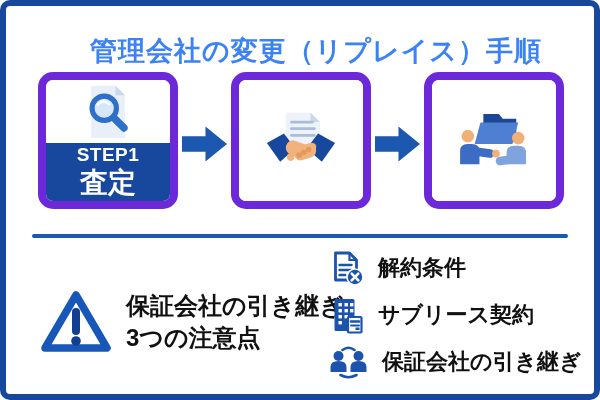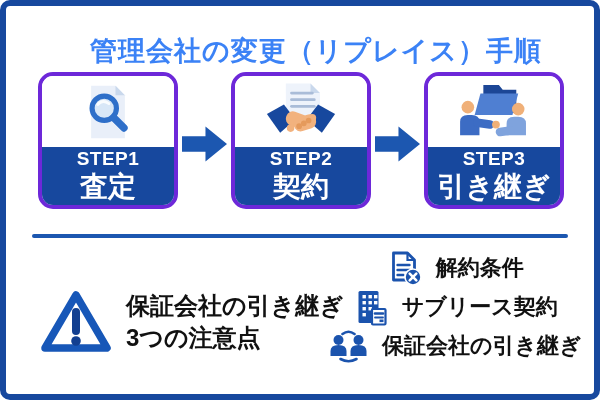--- a/index.html
+++ b/index.html
@@ -10,40 +10,40 @@
   .frame{
     position:absolute;inset:0;border:6px solid #17489e;border-radius:10px;
     box-sizing:border-box;pointer-events:none;
   }
   .title{
     position:absolute;top:17px;left:0;width:600px;text-align:center;
     font-size:27px;font-weight:bold;color:#3b82f6;letter-spacing:1px;margin:16px;
   }
   .step-card{
     position:absolute;top:72px;width:140px;height:137px;box-sizing:border-box;
-    border:4px solid #6d28d9;border-radius:15px;background:#fff;overflow:hidden;
+    border:8px solid #6d28d9;border-radius:15px;background:#fff;overflow:hidden;
     display:flex;flex-direction:column;
   }
   .step-card.c1{left:38px;} .step-card.c2{left:231px;} .step-card.c3{left:424px;}
   .card-icon-area{flex:1;display:flex;align-items:center;justify-content:center;background:#fff;}
   .card-label{
     height:58px;background:#17489e;color:#fff;text-align:center;
     display:flex;flex-direction:column;justify-content:center;gap:1px;
   }
   .step-num{font-size:19px;font-weight:bold;letter-spacing:.5px;line-height:1.1;}
   .step-name{font-size:28px;font-weight:bold;line-height:1.15;}
   .flow-arrow{position:absolute;top:124px;width:45px;height:40px;}
   .flow-arrow.a1{left:182px;} .flow-arrow.a2{left:375px;}
   .divider{
     position:absolute;left:32px;top:234px;width:536px;height:4px;
     background:#1c57b0;border-radius:2px;
   }
   .caution{position:absolute;left:38px;top:286px;display:flex;align-items:center;gap:12px;}
   .caution-text{font-size:24px;font-weight:bold;color:#111;line-height:1.32;white-space:nowrap;}
-  .points{position:absolute;left:328px;top:250px;display:flex;flex-direction:column;gap:3px;align-items:center;}
+  .points{position:absolute;left:328px;top:250px;display:flex;flex-direction:column;gap:11px;}
   .point-row{display:flex;align-items:center;gap:13px;height:36px;}
   .point-label{font-size:22px;font-weight:bold;color:#111;white-space:nowrap;}
   .ic{display:block;}
 </style>
 </head>
 <body>
 
 <h1 class="title">管理会社の変更（リプレイス）手順</h1>
 
 <div class="step-card c1">
@@ -84,47 +84,39 @@
         <circle cx="27" cy="49" r="4"></circle>
         <circle cx="50" cy="38" r="4"></circle>
       </g>
       <g fill="#e59a5c">
         <circle cx="36" cy="47" r="3"></circle>
         <circle cx="41" cy="44" r="3"></circle>
         <circle cx="46" cy="41" r="3"></circle>
       </g>
     </svg>
   </div>
-  <div class="card-label">
-    <div class="step-num">STEP2</div>
-    <div class="step-name">契約</div>
-  </div>
 </div>
 
 <svg class="flow-arrow a2" viewBox="0 0 46 40">
   <polygon points="0,12 24,12 24,2 46,20 24,38 24,28 0,28" fill="#1c57b0"></polygon>
 </svg>
 
 <div class="step-card c3">
   <div class="card-icon-area">
     <svg class="ic" width="76" height="62" viewBox="0 0 78 64">
       <path d="M28 4 h16 l4 5 h14 v24 h-34 z" fill="#1c4696"></path>
       <polygon points="25,13 64,13 58,35 19,35" fill="#4f7fd2"></polygon>
       <circle cx="12" cy="27" r="6.5" fill="#f0b078"></circle>
       <path d="M4 56 V42 q0 -7 8 -7 h4 q8 0 8 7 v14 Z" fill="#3c6cc4"></path>
       <rect x="18" y="38" width="22" height="9" rx="4.5" fill="#3c6cc4" transform="rotate(8 18 38)"></rect>
       <circle cx="41" cy="45" r="4" fill="#f0b078"></circle>
       <circle cx="64" cy="29" r="6.5" fill="#f0b078"></circle>
       <path d="M52 56 V44 q0 -7 8 -7 h4 q8 0 8 7 v12 Z" fill="#7fa3dd"></path>
       <rect x="40" y="46" width="20" height="9" rx="4.5" fill="#7fa3dd" transform="rotate(-8 60 46)"></rect>
     </svg>
-  </div>
-  <div class="card-label">
-    <div class="step-num">STEP3</div>
-    <div class="step-name">引き継ぎ</div>
   </div>
 </div>
 
 <div class="divider"></div>
 
 <div class="caution">
   <svg class="ic" width="76" height="72" viewBox="0 0 76 70">
     <path d="M38 8 L69 61 H7 Z" fill="#ffffff" stroke="#1757b8" stroke-width="7.5" stroke-linejoin="round"></path>
     <line x1="38" y1="25" x2="38" y2="44" stroke="#123f90" stroke-width="8" stroke-linecap="round"></line>
     <circle cx="38" cy="54" r="4.8" fill="#123f90"></circle>

